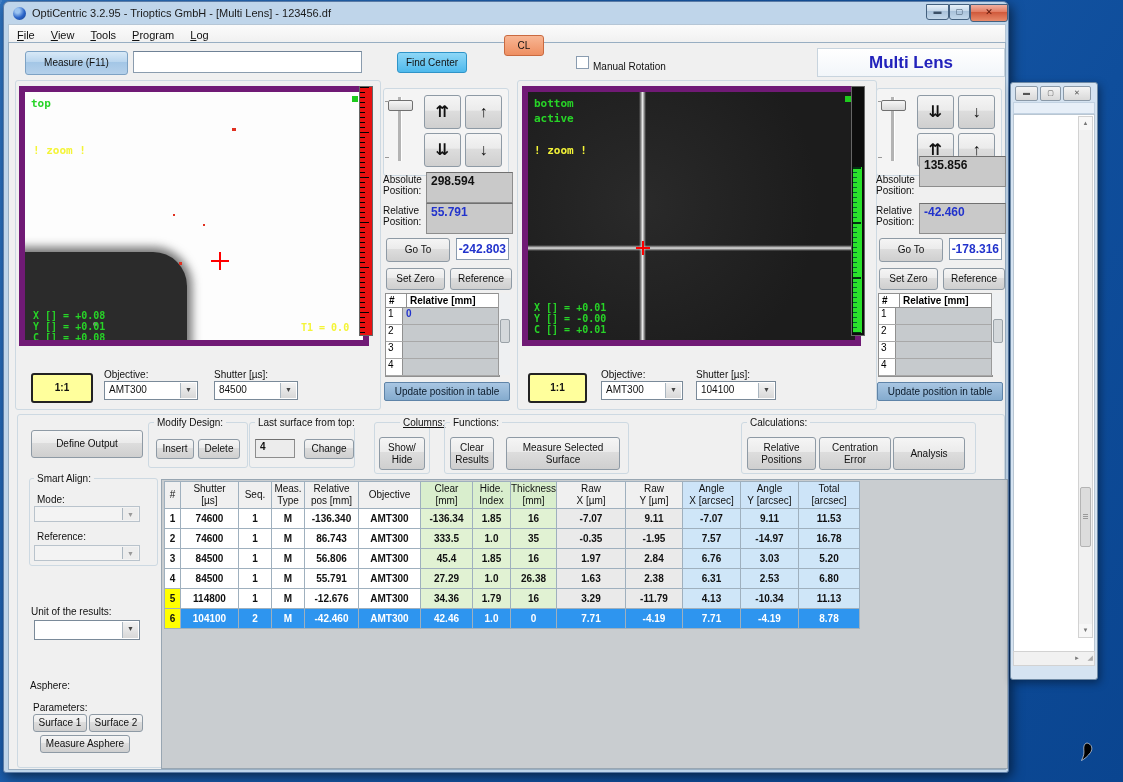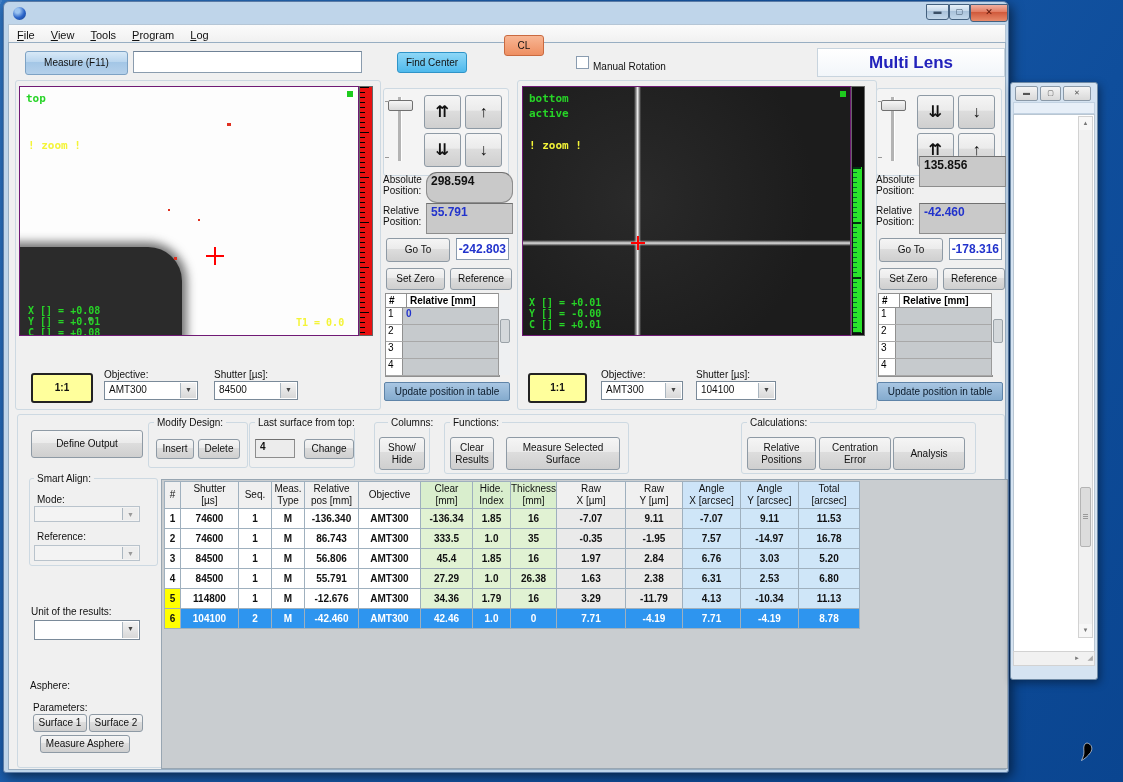--- a/index.html
+++ b/index.html
@@ -36,21 +36,21 @@
   .grouplabel{font-size:10px;color:#111;background:#f0f0f0;padding:0 3px;white-space:nowrap;}
   .sunken{background:#fff;border:1px solid #8a9cae;border-top-color:#6f8296;}
   .sel-box{background:#fff;border:1px solid #7a8a99;font-size:10px;color:#111;}
   .sel-box .val{position:absolute;left:4px;top:2px;}
   .sel-box .arrow{position:absolute;right:1px;top:1px;bottom:1px;width:15px;
     background:linear-gradient(#f2f2f2,#d8d8d8);border-left:1px solid #aab6c0;
     font-size:7px;color:#444;text-align:center;line-height:14px;}
   .sel-box.disabled{background:#f3f3f3;border-color:#b9c3cc;}
   .lbl{font-size:10px;color:#111;white-space:nowrap;}
   
-  .cam{overflow:hidden;border:1px solid #701a75;}
+  .cam{overflow:hidden;border:6px solid #701a75;}
   .cam-green{color:#27d427;font:bold 11px "DejaVu Sans Mono",monospace;}
   .cam-yellow{color:#f4f437;font:bold 11px "DejaVu Sans Mono",monospace;}
   .readout div{color:#27d427;font:bold 10px "DejaVu Sans Mono",monospace;line-height:11px;}
   .gdot{width:6px;height:6px;background:#1ecb1e;}
   .cross-v,.cross-h{position:absolute;background:red;}
   
   .scalebar{border:1px solid #666;}
   .ticks{position:absolute;left:0;top:0;bottom:0;width:5px;
     background:repeating-linear-gradient(to bottom,#000 0 1px,transparent 1px 5px);}
   .ticks2{position:absolute;left:0;top:0;bottom:0;width:9px;
@@ -97,20 +97,21 @@
   .vthumb{position:absolute;left:1px;width:9px;height:58px;background:#dcdcdc;border:1px solid #b4b4b4;border-radius:2px;}
   .grip{position:absolute;left:2px;top:26px;width:5px;height:5px;
     background:repeating-linear-gradient(to bottom,#999 0 1px,transparent 1px 2px);}
 </style>
 </head>
 <body>
 
 <div class="abs mainwin">
   <div class="abs titlebar">
     <div class="abs title-ico"></div>
+    <div class="abs title-txt">OptiCentric 3.2.95  - Trioptics GmbH - [Multi Lens] - 123456.df</div>
     <div class="abs capbtn" style="left:922px;width:21px;">▬</div>
     <div class="abs capbtn" style="left:945px;width:19px;">▢</div>
     <div class="abs capbtn close" style="left:966px;width:36px;height:16px;line-height:15px;font-size:9px;">✕</div>
   </div>
   <div class="abs menubar" id="menu-bar"><span><u>F</u>ile</span><span><u>V</u>iew</span><span><u>T</u>ools</span><span><u>P</u>rogram</span><span><u>L</u>og</span></div>
   <div class="abs client"></div>
 
   <div class="abs btn" style="left:21px;top:49px;width:101px;height:22px;background:linear-gradient(#d8e9f7,#b9d5ee 45%,#a3c6e6 46%,#b4d0ea);border-color:#7da2c4;">Measure (F11)</div>
   <div class="abs sunken" style="left:129px;top:49px;width:227px;height:20px;"><span style="font-size:10px;"></span></div>
   <div class="abs btn" style="left:393px;top:50px;width:68px;height:19px;background:linear-gradient(#8ed7f7,#4eb9ec);border-color:#2f94c8;">Find Center</div>
@@ -168,21 +169,21 @@
     <div class="abs" style="left:1px;top:12px;width:4px;height:1px;background:#999;"></div>
     <div class="abs" style="left:1px;top:68px;width:4px;height:1px;background:#999;"></div>
     <div class="abs" id="arrows-left" style="left:40px;top:6px;width:78px;height:72px;display:grid;grid-template-columns:1fr 1fr;gap:4px;">
         <div class="btn arrowbtn">⇈</div>
         <div class="btn arrowbtn">↑</div>
         <div class="btn arrowbtn">⇊</div>
         <div class="btn arrowbtn">↓</div>
       </div>
   </div>
   <div class="abs lbl" style="left:379px;top:172px;width:42px;white-space:normal;line-height:11px;">Absolute Position:</div>
-  <div class="abs valbox" style="left:422px;top:170px;width:81px;height:28px;border-radius:11px;">298.594</div>
+  <div class="abs valbox" style="left:422px;top:170px;width:81px;height:28px;">298.594</div>
   <div class="abs lbl" style="left:379px;top:203px;width:42px;white-space:normal;line-height:11px;">Relative Position:</div>
   <div class="abs valbox blue-t" style="left:422px;top:201px;width:81px;height:28px;">55.791</div>
   <div class="abs btn" style="left:382px;top:236px;width:62px;height:22px;">Go To</div>
   <div class="abs sunken" style="left:452px;top:236px;width:51px;height:20px;text-align:right;"><span class="blue-t" style="font-size:12px;font-weight:bold;padding-right:2px;display:inline-block;margin-top:2px;">-242.803</span></div>
   <div class="abs btn" style="left:382px;top:266px;width:57px;height:20px;">Set Zero</div>
   <div class="abs btn" style="left:446px;top:266px;width:60px;height:20px;">Reference</div>
   <div class="abs mini-table" style="left:381px;top:291px;width:113px;height:82px;" id="mini-left">
       <div class="mini-head">
         <div style="width: 14px; border-right: 1px solid rgb(144, 144, 144);">#</div>
         <div>Relative [mm]</div>
@@ -299,21 +300,21 @@
   <span class="abs grouplabel" style="left:150px;top:415px;">Modify Design:</span>
   <div class="abs btn" style="left:152px;top:437px;width:36px;height:18px;">Insert</div>
   <div class="abs btn" style="left:194px;top:437px;width:40px;height:18px;">Delete</div>
 
   <div class="abs gbox" style="left:245px;top:420px;width:104px;height:44px;"></div>
   <span class="abs grouplabel" style="left:251px;top:415px;">Last surface from top:</span>
   <div class="abs valbox" style="left:251px;top:437px;width:34px;height:16px;font-size:10px;background:#ececec;">4</div>
   <div class="abs btn" style="left:300px;top:437px;width:48px;height:18px;">Change</div>
 
   <div class="abs gbox" style="left:370px;top:420px;width:54px;height:50px;"></div>
-  <span class="abs grouplabel" style="left:384px;top:415px;">Columns:</span>
+  <span class="abs grouplabel" style="left:396px;top:415px;text-decoration:underline;">Columns:</span>
   <div class="abs btn" style="left:375px;top:435px;width:44px;height:31px;">Show/ Hide</div>
 
   <div class="abs gbox" style="left:440px;top:420px;width:183px;height:50px;"></div>
   <span class="abs grouplabel" style="left:446px;top:415px;">Functions:</span>
   <div class="abs btn" style="left:446px;top:435px;width:42px;height:31px;">Clear Results</div>
   <div class="abs btn" style="left:502px;top:435px;width:112px;height:31px;">Measure Selected Surface</div>
 
   <div class="abs gbox" style="left:737px;top:420px;width:233px;height:50px;"></div>
   <span class="abs grouplabel" style="left:743px;top:415px;">Calculations:</span>
   <div class="abs btn" style="left:743px;top:435px;width:67px;height:31px;">Relative Positions</div>

